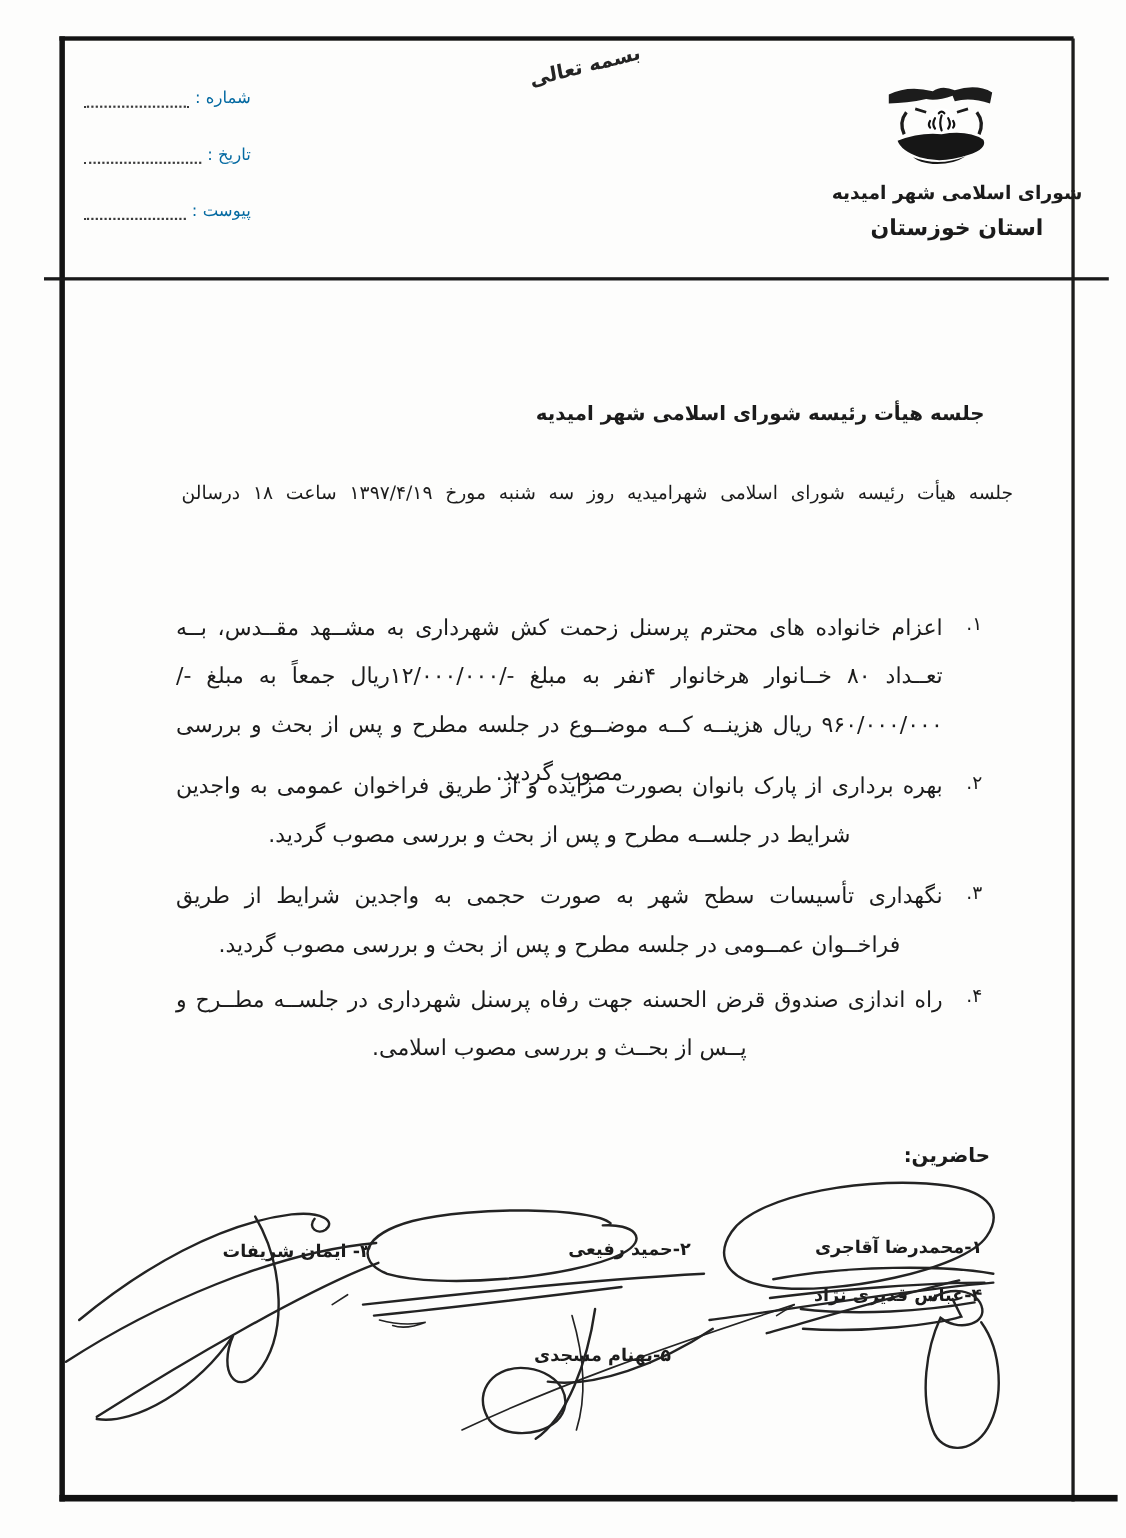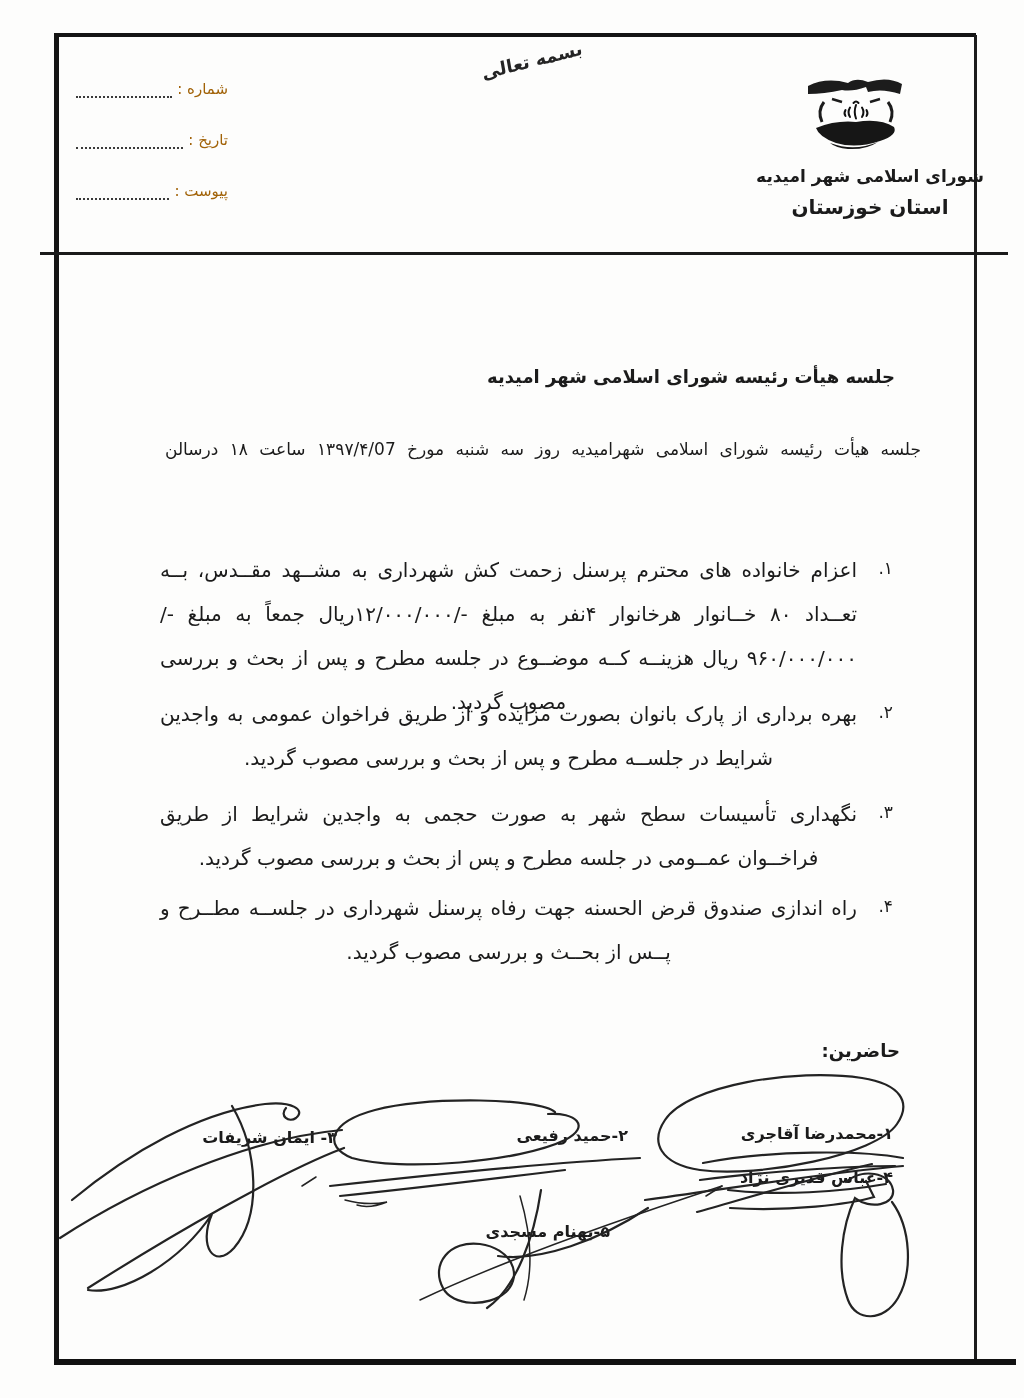--- a/index.html
+++ b/index.html
@@ -11,21 +11,21 @@
   
   .b-left   { position:absolute; left:54px;  top:33px;  width:5px;  height:1332px; background:#141414; }
   .b-top    { position:absolute; left:54px;  top:33px;  width:922px; height:4px;  background:#141414; }
   .b-right  { position:absolute; left:974px; top:35px;  width:3px;  height:1330px; background:#1c1c1c; }
   .b-bottom { position:absolute; left:54px;  top:1359px; width:962px; height:6px; background:#111; }
   .divider  { position:absolute; left:40px;  top:252px; width:968px; height:3px; background:#1a1a1a; }
 
   
   .fields { position:absolute; top:80px; left:76px; width:152px; }
   .field-row { display:flex; align-items:flex-end; gap:5px; margin-bottom:33px; }
-  .field-label { font-size:15px; white-space:nowrap; color:#a16207; }
+  .field-label { font-size:15px; white-space:nowrap; color:#0369a1; }
   .field-dots { flex:1; border-bottom:2px dotted #3a3a3a; height:13px; }
 
   .bismillah {
     position:absolute; top:50px; left:472px; width:120px; text-align:center;
     font-size:18px; font-weight:bold; color:#242424;
     transform:rotate(-14deg) skewX(-4deg); white-space:nowrap;
   }
 
   .emblem { position:absolute; top:74px; left:796px; width:118px; height:82px; }
 
@@ -105,38 +105,38 @@
   </svg>
 
   <div class="org">
     <div class="org-line1">شورای اسلامی شهر امیدیه</div>
     <div class="org-line2">استان خوزستان</div>
   </div>
 
   <div class="doc-title">جلسه هیأت رئیسه شورای اسلامی شهر امیدیه</div>
 
   <div class="intro">
-    <div class="intro-l1">جلسه هیأت رئیسه شورای اسلامی شهرامیدیه روز سه شنبه مورخ ۱۳۹۷/۴/07 ساعت ۱۸ درسالن</div>
+    <div class="intro-l1">جلسه هیأت رئیسه شورای اسلامی شهرامیدیه روز سه شنبه مورخ ۱۳۹۷/۴/۱۹ ساعت ۱۸ درسالن</div>
   </div>
 
   <div class="item item-1">
     <span class="item-num">۱.</span>
     <span class="item-text">اعزام خانواده های محترم پرسنل زحمت کش شهرداری به مشــهد مقــدس، بــه تعــداد ۸۰ خــانوار هرخانوار ۴نفر به مبلغ -/۱۲/۰۰۰/۰۰۰ریال جمعاً به مبلغ -/۹۶۰/۰۰۰/۰۰۰ ریال هزینــه کــه موضــوع در جلسه مطرح و پس از بحث و بررسی مصوب گردید.</span>
   </div>
   <div class="item item-2">
     <span class="item-num">۲.</span>
     <span class="item-text">بهره برداری از پارک بانوان بصورت مزایده و از طریق فراخوان عمومی به واجدین شرایط در جلســه مطرح و پس از بحث و بررسی مصوب گردید.</span>
   </div>
   <div class="item item-3">
     <span class="item-num">۳.</span>
     <span class="item-text">نگهداری تأسیسات سطح شهر به صورت حجمی به واجدین شرایط از طریق فراخــوان عمــومی در جلسه مطرح و پس از بحث و بررسی مصوب گردید.</span>
   </div>
   <div class="item item-4">
     <span class="item-num">۴.</span>
-    <span class="item-text">راه اندازی صندوق قرض الحسنه جهت رفاه پرسنل شهرداری در جلســه مطــرح و پــس از بحــث و بررسی مصوب گردید.</span>
+    <span class="item-text">راه اندازی صندوق قرض الحسنه جهت رفاه پرسنل شهرداری در جلســه مطــرح و پــس از بحــث و بررسی مصوب اسلامی.</span>
   </div>
 
   <div class="attendees-heading">حاضرین:</div>
 
   <div class="attendee att-1">۱-محمدرضا آقاجری</div>
   <div class="attendee att-2">۲-حمید رفیعی</div>
   <div class="attendee att-3">۳- ایمان شریفات</div>
   <div class="attendee att-4">۴-عباس قدیری نژاد</div>
   <div class="attendee att-5">۵-بهنام مسجدی</div>
 

